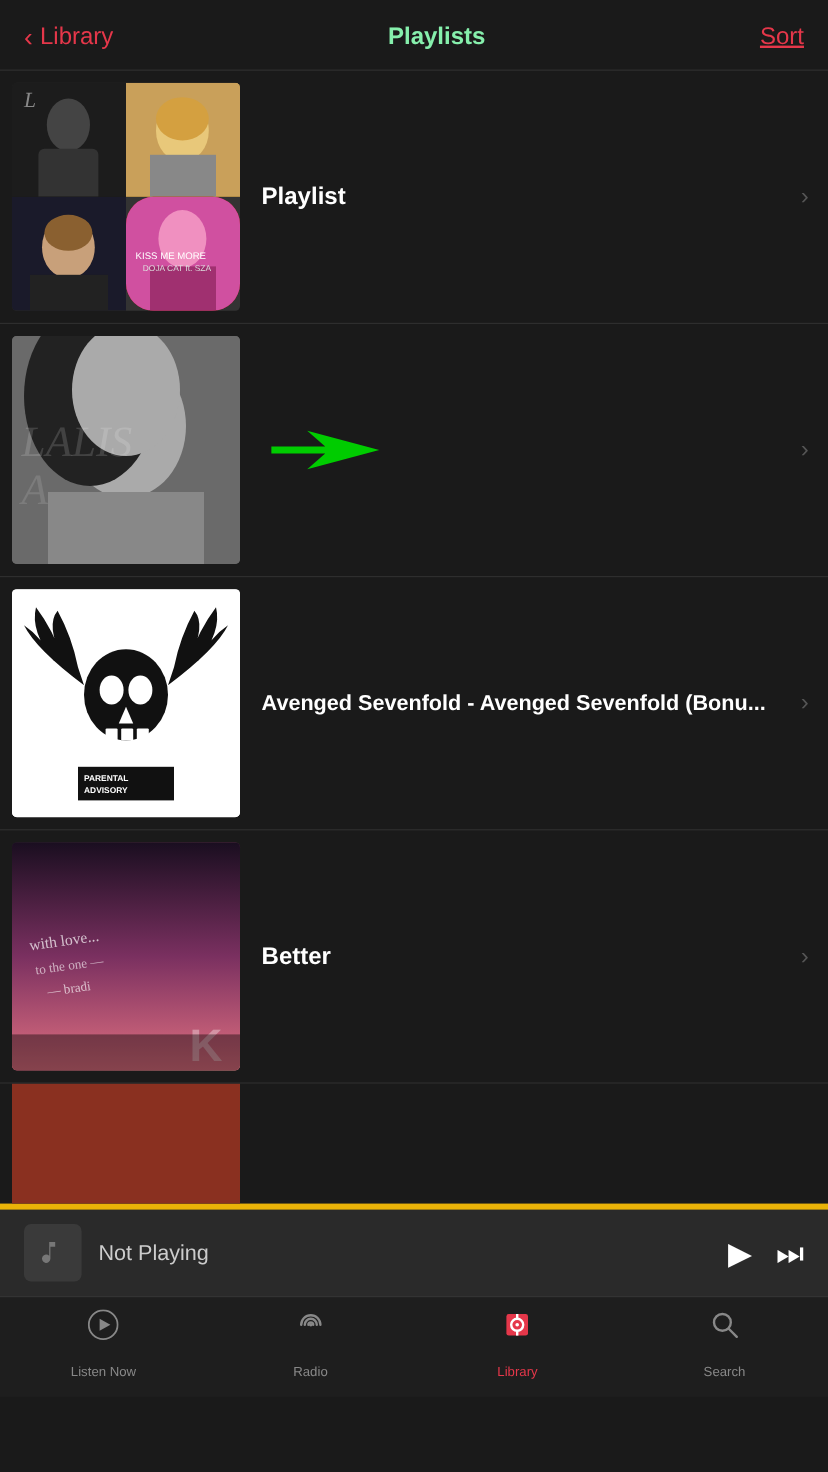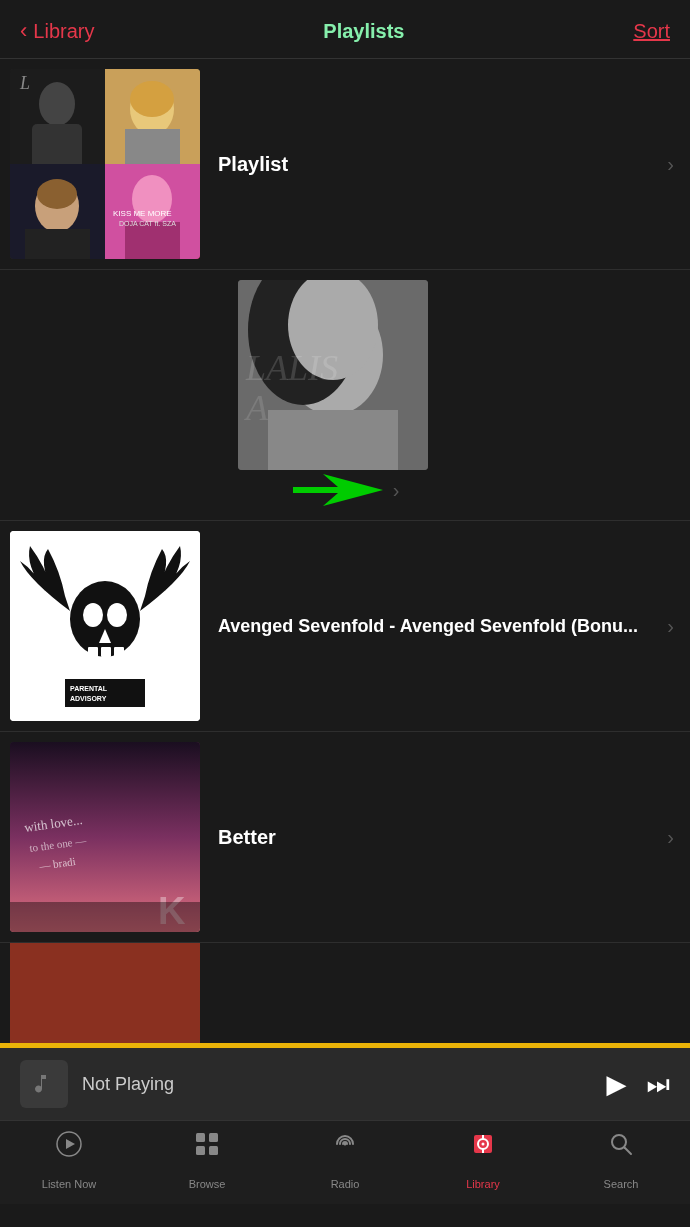--- a/index.html
+++ b/index.html
@@ -269,38 +269,38 @@
 
         <div class="thumb-cell" style="background:#222;">
           <svg viewBox="0 0 95 95" class="svg-thumb">
             <rect width="95" height="95" fill="#1a1a2a"></rect>
             <ellipse cx="47" cy="42" rx="22" ry="26" fill="#c8a07a"></ellipse>
             <ellipse cx="47" cy="30" rx="20" ry="15" fill="#8a6030"></ellipse>
             <rect x="15" y="65" width="65" height="45" fill="#222"></rect>
           </svg>
         </div>
 
-        <div class="thumb-cell" style="background:#b91c1c;">
+        <div class="thumb-cell" style="background:#b91c1c;border-radius:23px;">
           <svg viewBox="0 0 95 95" class="svg-thumb">
             <rect width="95" height="95" fill="#d050a0"></rect>
             <ellipse cx="47" cy="35" rx="20" ry="24" fill="#f090c0"></ellipse>
             <rect x="20" y="58" width="55" height="45" fill="#a03070"></rect>
             <text x="8" y="52" font-size="8" fill="#fff" font-family="sans-serif">KISS ME MORE</text>
             <text x="14" y="62" font-size="7" fill="#ddd" font-family="sans-serif">DOJA CAT ft. SZA</text>
           </svg>
         </div>
       </div>
     </div>
     <div class="playlist-info">
       <span class="playlist-name">Playlist</span>
       <span class="chevron-right">›</span>
     </div>
   </div>
 
-  <div class="playlist-item" style="position:relative;flex-direction:column;">
+  <div class="playlist-item" style="position:relative;">
     <div class="playlist-thumb thumb-lalisa">
       <svg viewBox="0 0 190 190" width="190" height="190">
         <rect width="190" height="190" fill="#555"></rect>
 
         <rect width="190" height="190" fill="#6a6a6a"></rect>
 
         <ellipse cx="95" cy="75" rx="50" ry="60" fill="#aaa"></ellipse>
 
         <ellipse cx="65" cy="50" rx="55" ry="75" fill="#222"></ellipse>
         <ellipse cx="95" cy="45" rx="45" ry="55" fill="#aaa"></ellipse>
@@ -403,31 +403,20 @@
   <div class="nav-item">
     <span class="nav-icon">
       <svg width="26" height="26" viewBox="0 0 26 26">
         <circle cx="13" cy="13" r="12" fill="none" stroke="#888" stroke-width="1.5"></circle>
         <polygon points="10,8 10,18 19,13" fill="#888"></polygon>
       </svg>
     </span>
     <span class="nav-label">Listen Now</span>
   </div>
 
-  <div class="nav-item">
-    <span class="nav-icon">
-      <svg width="26" height="26" viewBox="0 0 26 26">
-        <rect x="2" y="2" width="9" height="9" rx="1.5" fill="#888"></rect>
-        <rect x="15" y="2" width="9" height="9" rx="1.5" fill="#888"></rect>
-        <rect x="2" y="15" width="9" height="9" rx="1.5" fill="#888"></rect>
-        <rect x="15" y="15" width="9" height="9" rx="1.5" fill="#888"></rect>
-      </svg>
-    </span>
-    <span class="nav-label">Browse</span>
-  </div>
 
   <div class="nav-item">
     <span class="nav-icon">
       <svg width="26" height="26" viewBox="0 0 26 26">
         <path d="M5,13 a8,8 0 0,1 16,0" fill="none" stroke="#888" stroke-width="2" stroke-linecap="round"></path>
         <path d="M8,13 a5,5 0 0,1 10,0" fill="none" stroke="#888" stroke-width="2" stroke-linecap="round"></path>
         <path d="M11,13 a2,2 0 0,1 4,0" fill="none" stroke="#888" stroke-width="2" stroke-linecap="round"></path>
         <circle cx="13" cy="13" r="1.5" fill="#888"></circle>
       </svg>
     </span>

